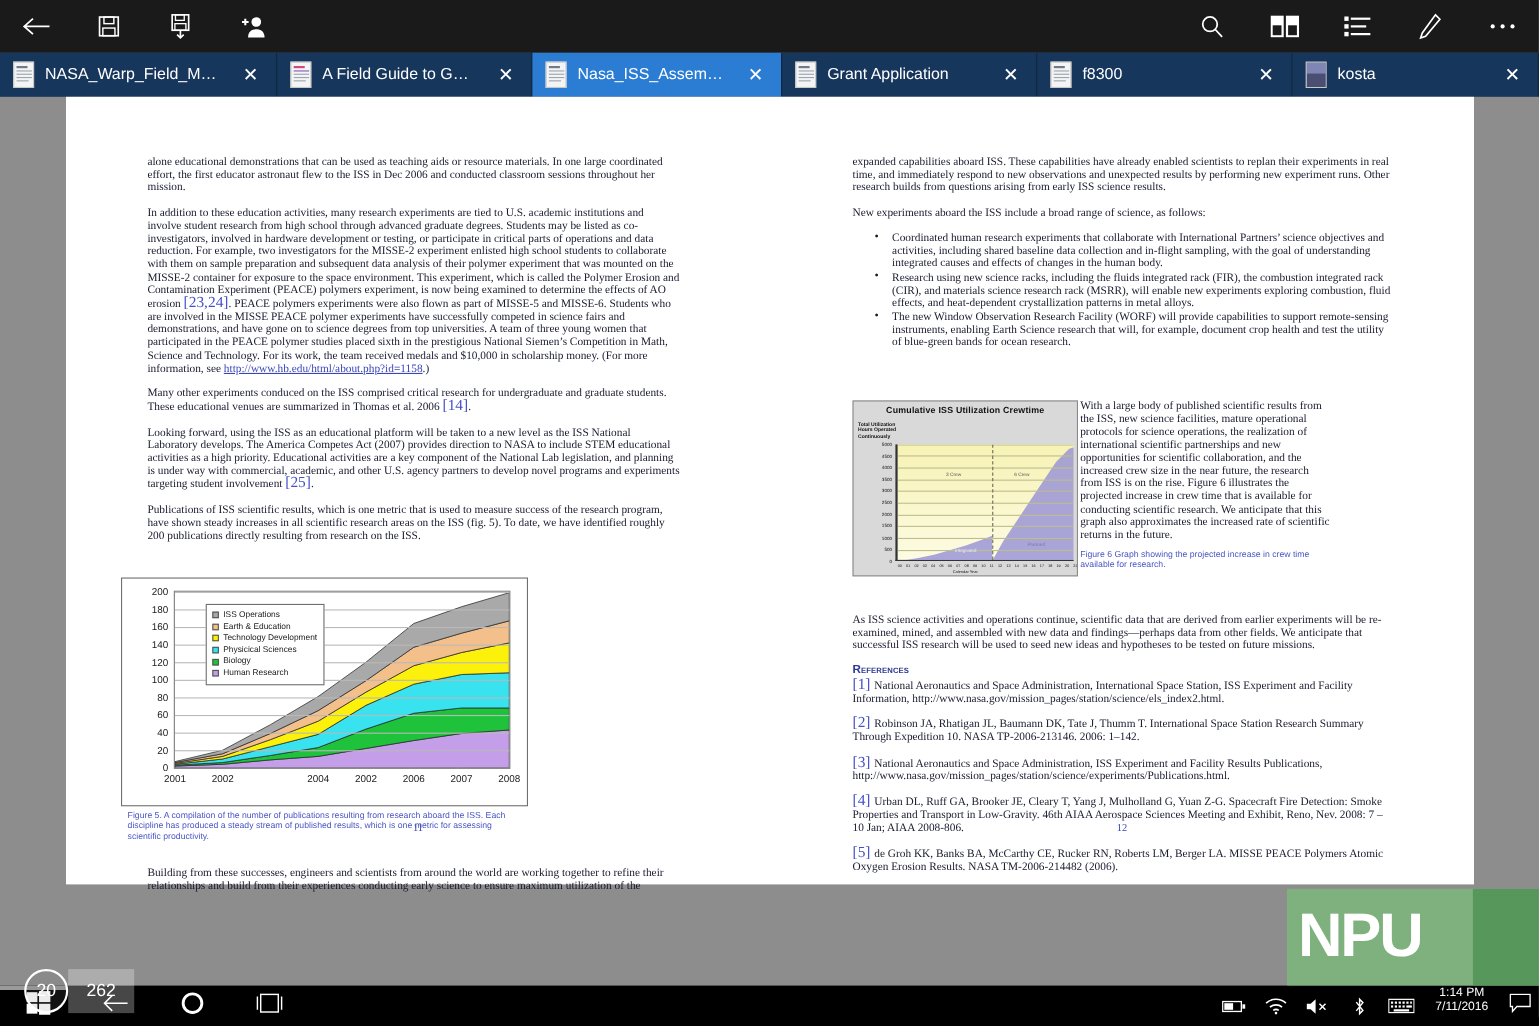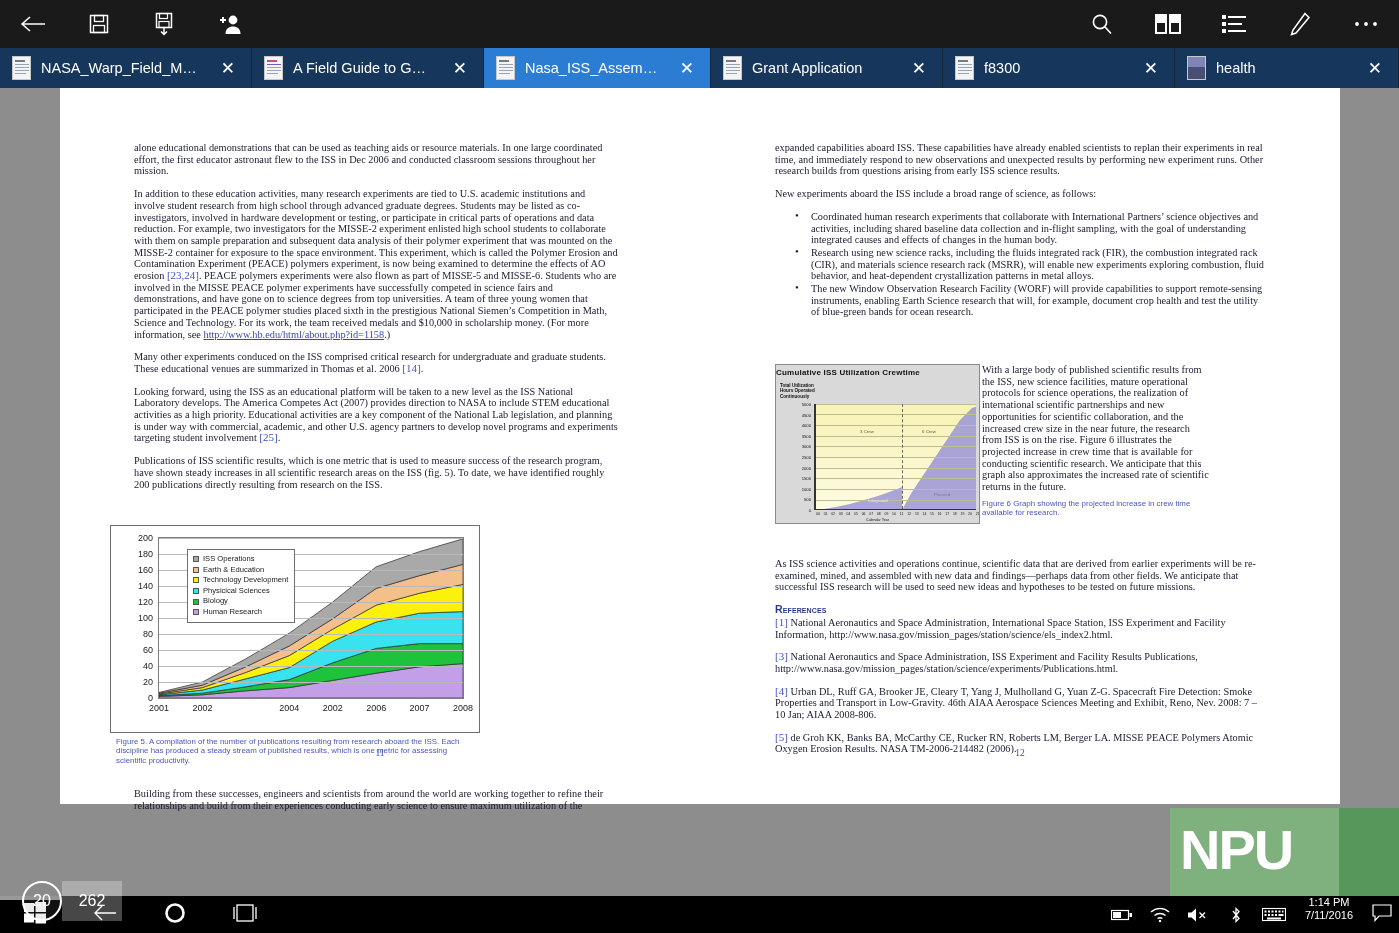--- a/index.html
+++ b/index.html
@@ -94,21 +94,21 @@
     font-size: 10.3px;
     line-height: 11.7px;
     text-align: left;
   }
   .col-left  { position: absolute; left: 74px; top: 54px; width: 484px; }
   .col-right { position: absolute; left: 75px; top: 54px; width: 490px; }
 
   .para { margin-bottom: 11px; }
   .para.tight { margin-bottom: 0; }
   a.lnk { color: #3a46b8; text-decoration: underline; }
-  .cite { color: #4450c8; font-size: 11px; }
+  .cite { color: #4450c8; font-size: 14px; }
   .heading {
     color: #2b3990; font-weight: bold;
     font-variant: small-caps;
     font-size: 10.6px;
     letter-spacing: .1px;
     margin-bottom: 1px;
     font-family: "Liberation Sans", sans-serif;
   }
   ul.bullets { list-style: none; margin: 0 0 10px 0; padding: 0; }
   ul.bullets li {
@@ -169,21 +169,21 @@
     font-size: 7.9px; line-height: 9.4px;
     margin-top: 4px; width: 350px; margin-left: 6px;
   }
 
   
   .fig6-box {
     position: absolute; left: 0px; top: 0px; width: 205px; height: 160px;
     border: 1px solid #8a8a8a; background: #d9d9d9; overflow: hidden;
   }
   .fig6-title {
-    position: absolute; left: 0; right: 0; top: 3px; text-align: left;
+    position: absolute; left: 0; right: 0; top: 3px; text-align: center;
     font-size: 8px; font-weight: bold; color: #111; letter-spacing: .2px;
     font-family: "Liberation Sans", sans-serif;
   }
   .fig6-ylab {
     position: absolute; left: 4px; top: 18px; width: 40px;
     font-size: 4.6px; color: #111; line-height: 5.4px; font-weight: bold;
     font-family: "Liberation Sans", sans-serif;
   }
   .fig6-plot {
     position: absolute; left: 38px; top: 39px; width: 162px; height: 106px;
@@ -439,21 +439,21 @@
         </span>
       <span class="tab-title">f8300</span>
       <span class="tab-close">✕</span>
     </div>
 
     <div class="tab" style="width:224px">
       <span class="tab-thumb photo">
           <i></i>
           <i></i>
         </span>
-      <span class="tab-title">health</span>
+      <span class="tab-title">kosta</span>
       <span class="tab-close">✕</span>
     </div>
   </div>
 
   <div class="surface">
 
     <div class="page left">
       <div class="page-inner">
         <div class="col-left doc-body">
 
@@ -545,21 +545,21 @@
 
     <div class="page right">
       <div class="page-inner">
         <div class="col-right doc-body">
 
           <div class="para">expanded capabilities aboard ISS. These capabilities have already enabled scientists to replan their experiments in real time, and immediately respond to new observations and unexpected results by performing new experiment runs. Other research builds from questions arising from early ISS science results.</div>
           <div class="para">New experiments aboard the ISS include a broad range of science, as follows:</div>
 
           <ul class="bullets" id="right-bullets">
               <li>Coordinated human research experiments that collaborate with International Partners’ science objectives and activities, including shared baseline data collection and in-flight sampling, with the goal of understanding integrated causes and effects of changes in the human body.</li>
-              <li>Research using new science racks, including the fluids integrated rack (FIR), the combustion integrated rack (CIR), and materials science research rack (MSRR), will enable new experiments exploring combustion, fluid behavior, and heat-dependent crystallization patterns in metal alloys.</li>
+              <li>Research using new science racks, including the fluids integrated rack (FIR), the combustion integrated rack (CIR), and materials science research rack (MSRR), will enable new experiments exploring combustion, fluid effects, and heat-dependent crystallization patterns in metal alloys.</li>
               <li>The new Window Observation Research Facility (WORF) will provide capabilities to support remote-sensing instruments, enabling Earth Science research that will, for example, document crop health and test the utility of blue-green bands for ocean research.</li>
             </ul>
         </div>
 
         <div style="position:absolute;left:75px;top:276px;width:490px;">
 
           <div class="fig6-box">
             <div class="fig6-title">Cumulative ISS Utilization Crewtime</div>
             <div class="fig6-ylab">Total Utilization Hours Operated Continuously</div>
             <div class="fig6-yticks" id="fig6-yticks">
@@ -620,20 +620,21 @@
 
           <div class="fig6-side">With a large body of published scientific results from the ISS, new science facilities, mature operational protocols for science operations, the realization of international scientific partnerships and new opportunities for scientific collaboration, and the increased crew size in the near future, the research from ISS is on the rise. Figure 6 illustrates the projected increase in crew time that is available for conducting scientific research. We anticipate that this graph also approximates the increased rate of scientific returns in the future.</div>
           <div class="fig6-cap">Figure 6 Graph showing the projected increase in crew time available for research.</div>
         </div>
 
         <div class="col-right doc-body" style="top:470px;">
           <div class="para">As ISS science activities and operations continue, scientific data that are derived from earlier experiments will be re-examined, mined, and assembled with new data and findings—perhaps data from other fields. We anticipate that successful ISS research will be used to seed new ideas and hypotheses to be tested on future missions.</div>
           <div class="heading">References</div>
           <div id="ref-list">
               <div class="para"><span class="cite">[1] </span>National Aeronautics and Space Administration, International Space Station, ISS Experiment and Facility Information, http://www.nasa.gov/mission_pages/station/science/els_index2.html.</div>
+              <div class="para"><span class="cite">[2] </span>Robinson JA, Rhatigan JL, Baumann DK, Tate J, Thumm T. International Space Station Research Summary Through Expedition 10. NASA TP-2006-213146. 2006: 1–142.</div>
               <div class="para"><span class="cite">[3] </span>National Aeronautics and Space Administration, ISS Experiment and Facility Results Publications, http://www.nasa.gov/mission_pages/station/science/experiments/Publications.html.</div>
               <div class="para"><span class="cite">[4] </span>Urban DL, Ruff GA, Brooker JE, Cleary T, Yang J, Mulholland G, Yuan Z-G. Spacecraft Fire Detection: Smoke Properties and Transport in Low-Gravity. 46th AIAA Aerospace Sciences Meeting and Exhibit, Reno, Nev. 2008: 7 – 10 Jan; AIAA 2008-806.</div>
               <div class="para"><span class="cite">[5] </span>de Groh KK, Banks BA, McCarthy CE, Rucker RN, Roberts LM, Berger LA. MISSE PEACE Polymers Atomic Oxygen Erosion Results. NASA TM-2006-214482 (2006).</div>
             </div>
         </div>
 
         <div class="page-num">12</div>
       </div>
     </div>
 

